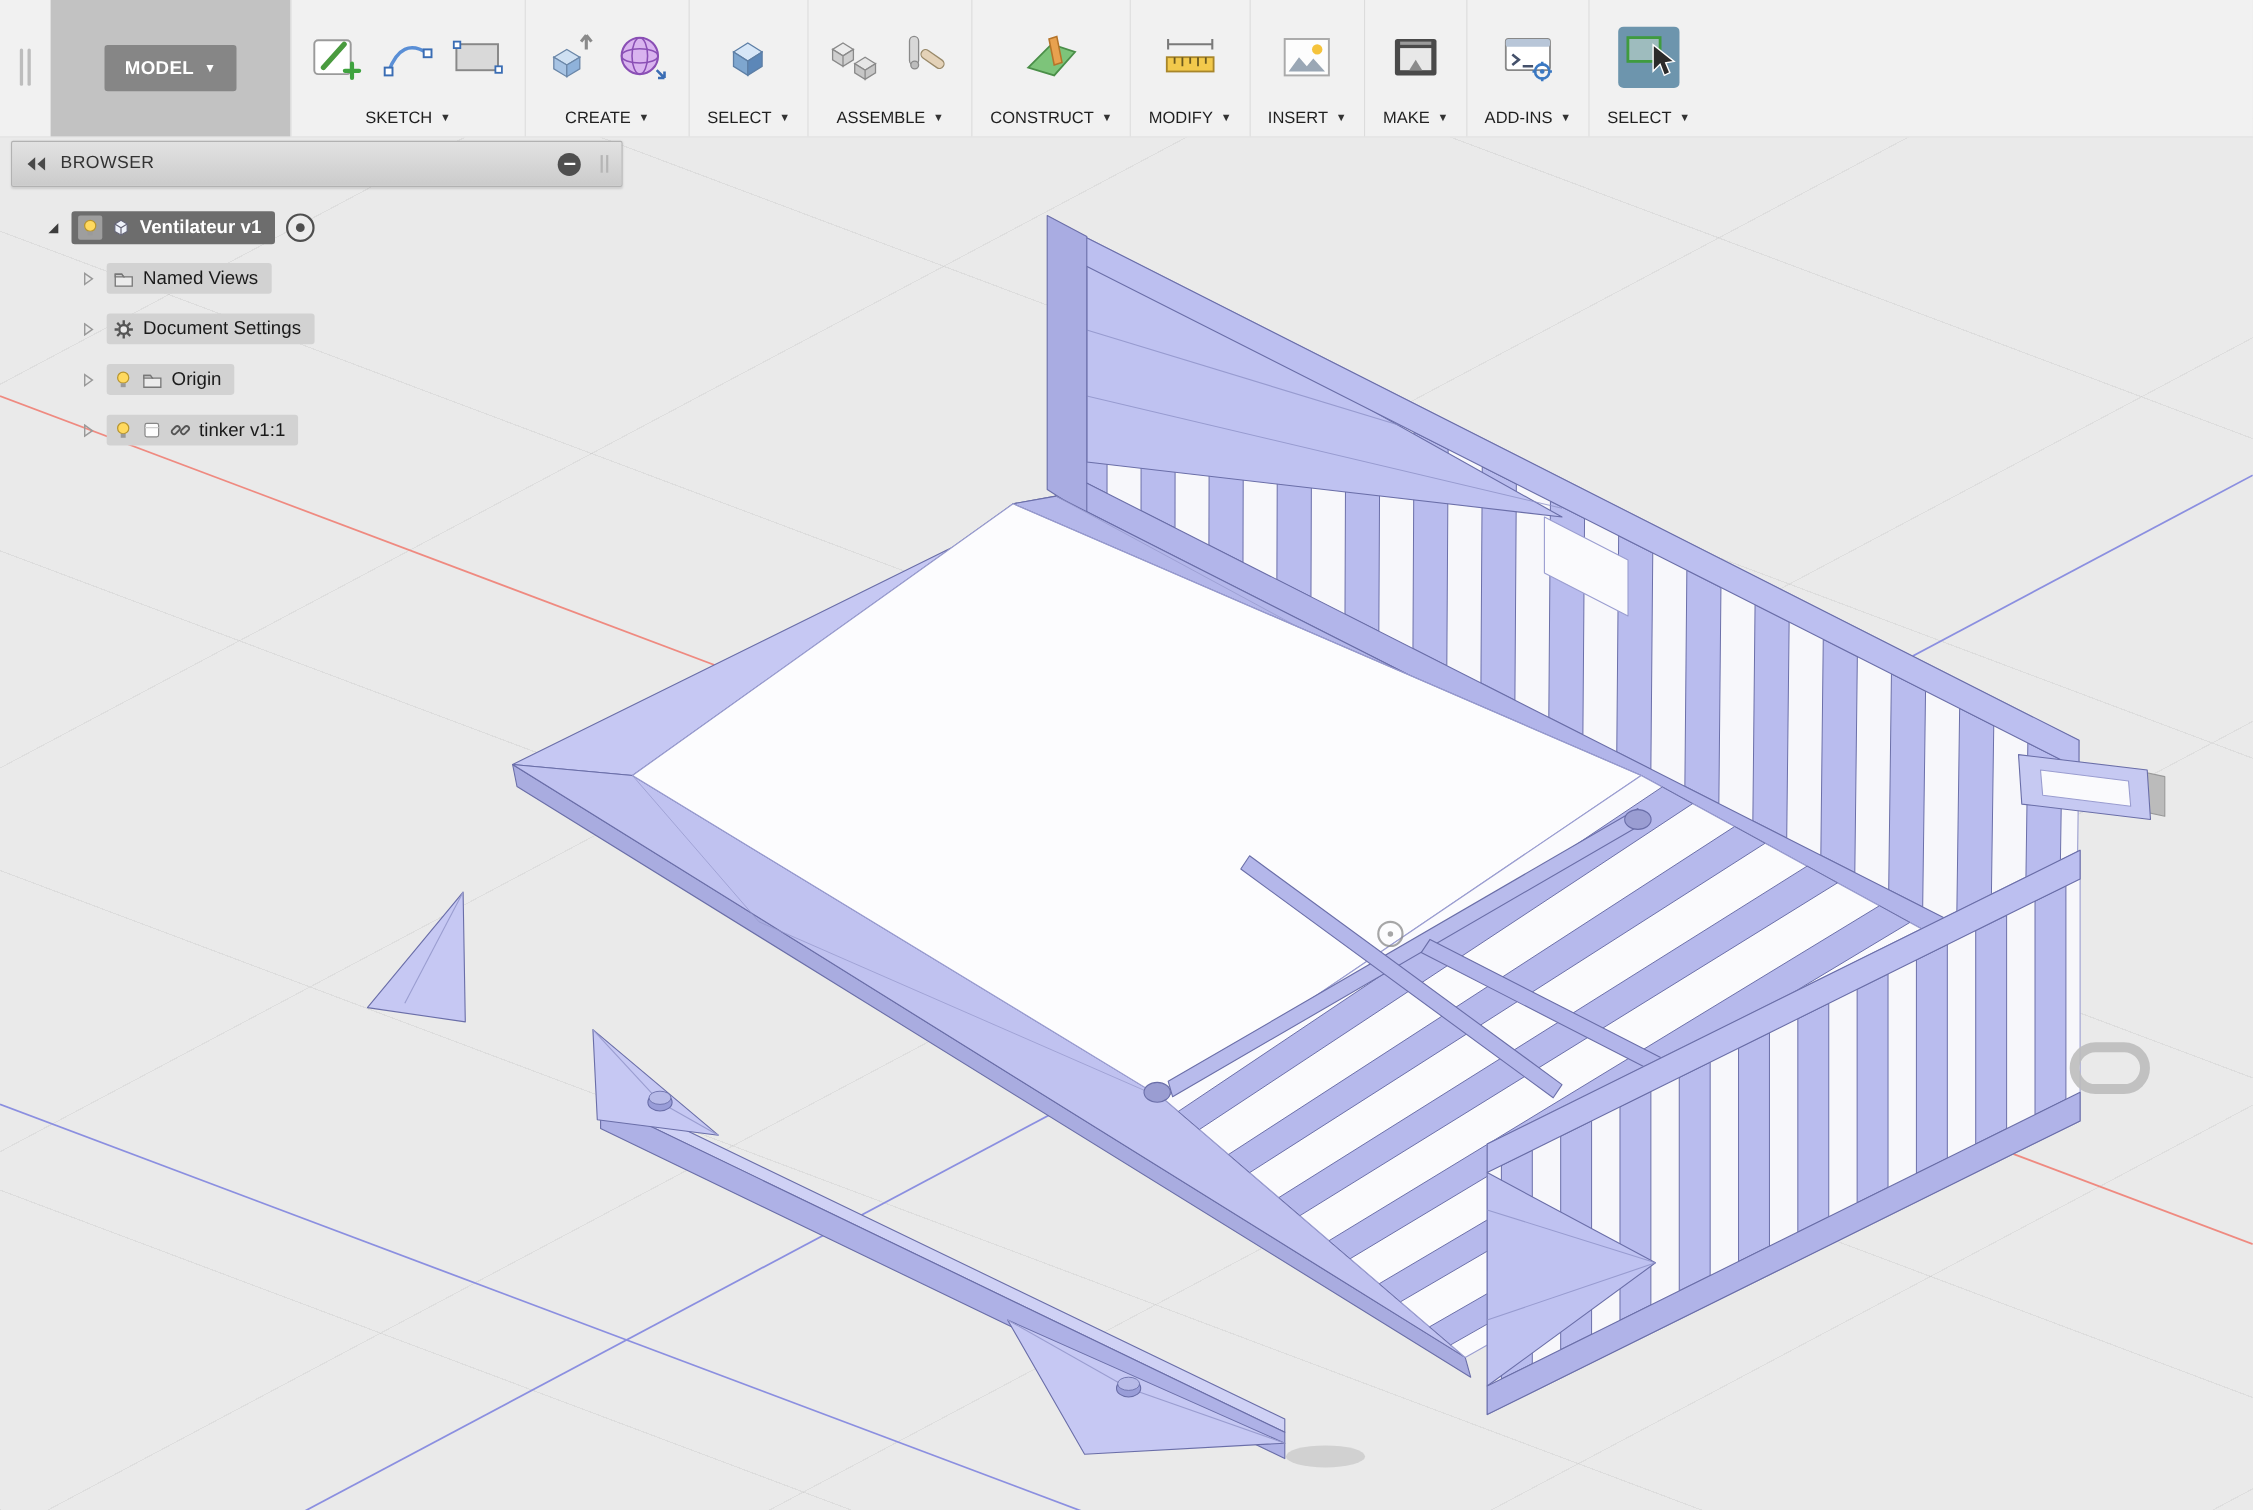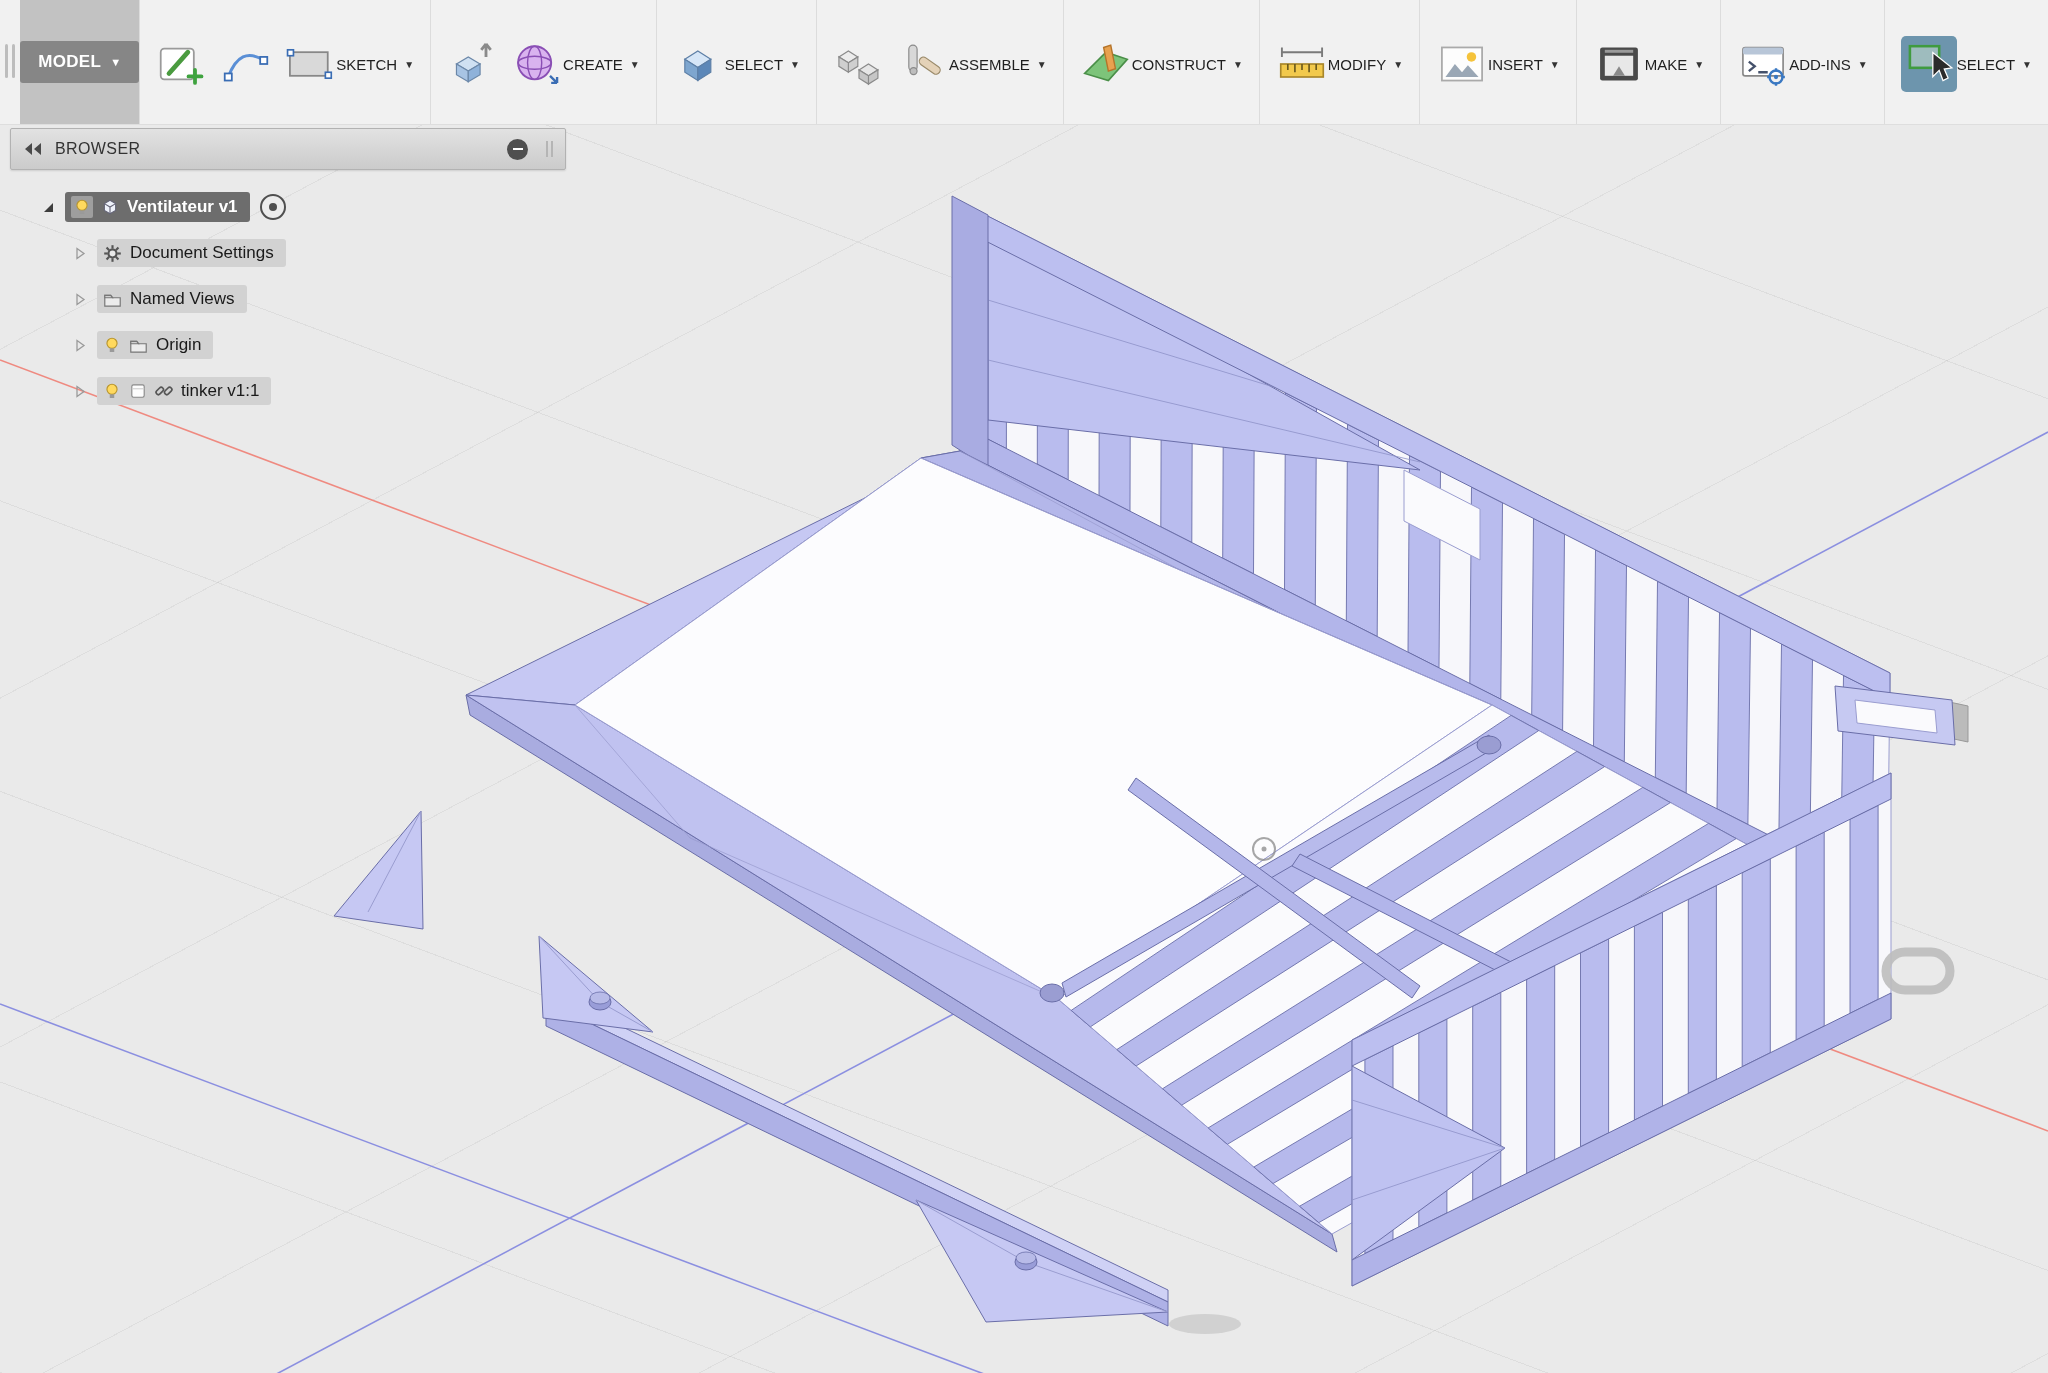--- a/index.html
+++ b/index.html
@@ -16,21 +16,21 @@
 
   
   #toolbar{position:absolute;top:0;left:0;right:0;height:124px;background:#f1f1f1;
     display:flex;align-items:stretch;z-index:30;border-bottom:1px solid #dedede;}
   .grip-area{width:46px;display:flex;align-items:flex-start;justify-content:center;padding-top:44px;gap:4px;}
   .grip-bar{width:3px;height:34px;background:#bdbdbd;border-radius:2px;}
   .workspace{background:#c2c2c2;width:218px;display:flex;align-items:center;justify-content:center;}
   .model-btn{background:#868686;color:#fff;font-weight:bold;font-size:17px;border-radius:3px;
     padding:11px 18px;display:flex;align-items:center;gap:9px;letter-spacing:.3px;cursor:default;}
   .model-btn .dd{font-size:11px;}
-  .tb-group{display:flex;align-items:center;justify-content:flex-end;
+  .tb-group{display:flex;flex-direction:column;align-items:center;justify-content:flex-end;
     padding:8px 16px 5px;border-left:1px solid #dcdcdc;}
   .tb-icons{display:flex;gap:12px;align-items:center;flex:1;}
   .tb-label{font-size:15px;color:#1f1f1f;display:flex;gap:7px;align-items:center;padding:4px 0 3px;white-space:nowrap;}
   .tb-label .dd{font-size:10px;color:#333;}
   .tbi{display:block;}
 
   
   #browser{position:absolute;left:10px;top:128px;width:556px;z-index:20;}
   .bp-header{height:40px;background:linear-gradient(#e2e2e2,#cbcbcb);border:1px solid #b2b2b2;
     border-radius:2px;display:flex;align-items:center;padding:0 12px;gap:12px;box-shadow:0 1px 2px rgba(0,0,0,.12);}
@@ -407,20 +407,33 @@
           <i></i>
         </span>
     </div>
 
     <div class="trow child">
       <svg width="13" height="13" viewBox="0 0 13 13">
         <path d="M3 1.5l7 5-7 5z" fill="none" stroke="#9a9a9a" stroke-width="1.3"></path>
       </svg>
       <span class="chip light">
         <svg width="19" height="19" viewBox="0 0 16 16">
+          <path d="M1.5 4.5h5l1.5 2h6.5v7h-13z" fill="#ececec" stroke="#777"></path>
+          <path d="M1.5 4.5h5l1.5 2h-6.5z" fill="#d0d0d0" stroke="#777"></path>
+        </svg>
+        <span>Named Views</span>
+      </span>
+    </div>
+
+    <div class="trow child">
+      <svg width="13" height="13" viewBox="0 0 13 13">
+        <path d="M3 1.5l7 5-7 5z" fill="none" stroke="#9a9a9a" stroke-width="1.3"></path>
+      </svg>
+      <span class="chip light">
+        <svg width="19" height="19" viewBox="0 0 16 16">
           <g stroke="#555" stroke-width="1.8">
             <line x1="8" y1="1" x2="8" y2="4"></line>
               <line x1="8" y1="12" x2="8" y2="15"></line>
             <line x1="1" y1="8" x2="4" y2="8"></line>
               <line x1="12" y1="8" x2="15" y2="8"></line>
             <line x1="3" y1="3" x2="5.2" y2="5.2"></line>
               <line x1="10.8" y1="10.8" x2="13" y2="13"></line>
             <line x1="13" y1="3" x2="10.8" y2="5.2"></line>
               <line x1="3" y1="13" x2="5.2" y2="10.8"></line>
           </g>
@@ -428,33 +441,20 @@
         </svg>
         <span>Document Settings</span>
       </span>
     </div>
 
     <div class="trow child">
       <svg width="13" height="13" viewBox="0 0 13 13">
         <path d="M3 1.5l7 5-7 5z" fill="none" stroke="#9a9a9a" stroke-width="1.3"></path>
       </svg>
       <span class="chip light">
-        <svg width="19" height="19" viewBox="0 0 16 16">
-          <path d="M1.5 4.5h5l1.5 2h6.5v7h-13z" fill="#ececec" stroke="#777"></path>
-          <path d="M1.5 4.5h5l1.5 2h-6.5z" fill="#d0d0d0" stroke="#777"></path>
-        </svg>
-        <span>Named Views</span>
-      </span>
-    </div>
-
-    <div class="trow child">
-      <svg width="13" height="13" viewBox="0 0 13 13">
-        <path d="M3 1.5l7 5-7 5z" fill="none" stroke="#9a9a9a" stroke-width="1.3"></path>
-      </svg>
-      <span class="chip light">
         <svg width="18" height="18" viewBox="0 0 16 16">
           <circle cx="8" cy="6.5" r="4.5" fill="#ffd95e" stroke="#b8952e"></circle>
           <rect x="6" y="11" width="4" height="3.2" fill="#9a9a9a"></rect>
         </svg>
         <svg width="19" height="19" viewBox="0 0 16 16">
           <path d="M1.5 4.5h5l1.5 2h6.5v7h-13z" fill="#ececec" stroke="#777"></path>
           <path d="M1.5 4.5h5l1.5 2h-6.5z" fill="#d0d0d0" stroke="#777"></path>
         </svg>
         <span>Origin</span>
       </span>

